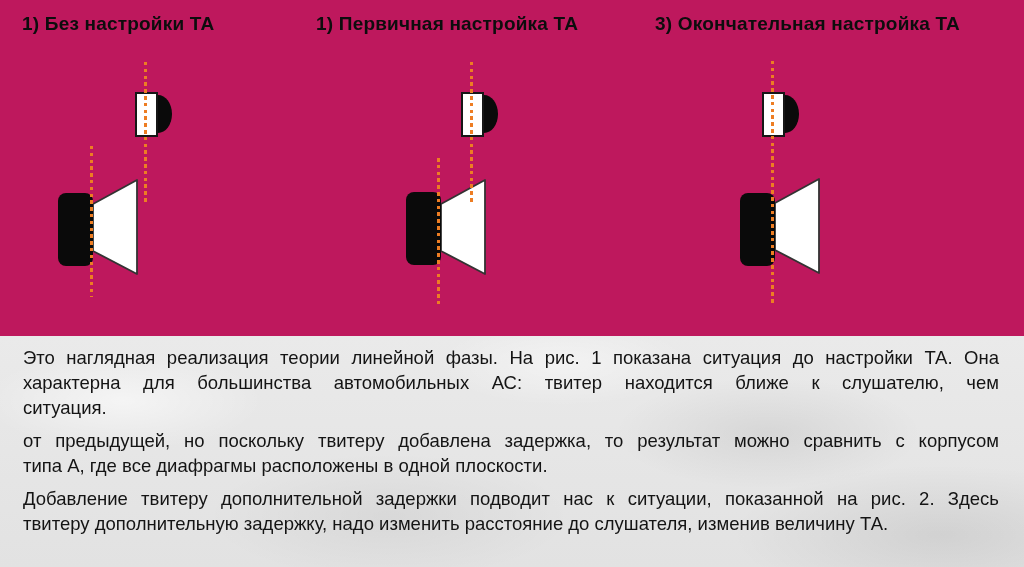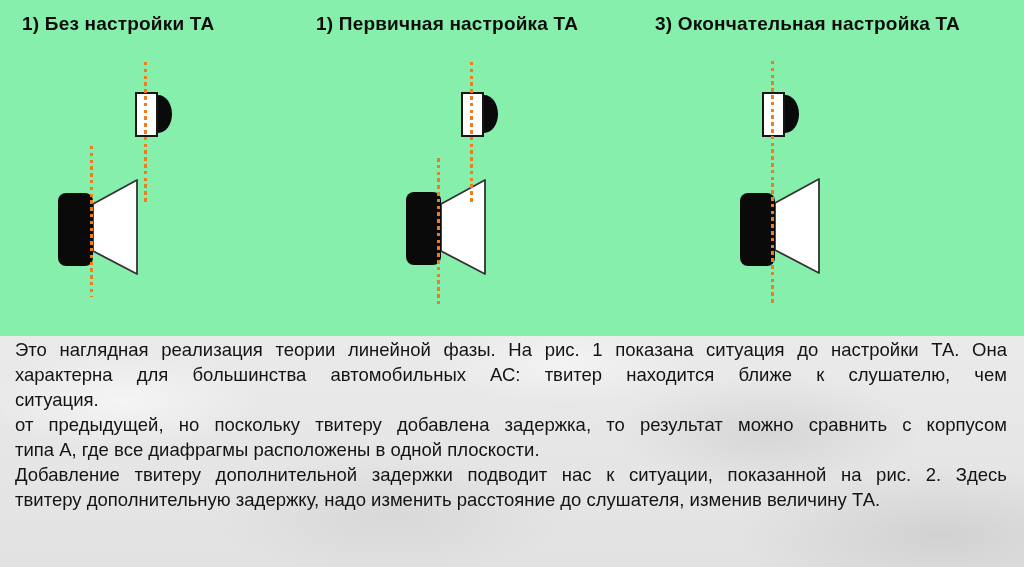--- a/index.html
+++ b/index.html
@@ -1,19 +1,19 @@
 <!DOCTYPE html>
 <html><head>
 <meta charset="utf-8">
 <style>
   html,body{margin:0;padding:0;}
   .page{
     position:relative;
     width:1024px;height:567px;
-    background:#86efac;
+    background:#be185d;
     overflow:hidden;
     font-family:"Liberation Sans", sans-serif;
   }
 
   
   .fig-heading{
     position:absolute;top:13px;
     font-size:19px;font-weight:bold;color:#0d0d0d;
     white-space:nowrap;letter-spacing:0.2px;
   }
@@ -70,21 +70,21 @@
       radial-gradient(260px 90px at 38% 78%, rgba(0,0,0,0.05), rgba(0,0,0,0) 70%),
       radial-gradient(200px 70px at 12% 28%, rgba(255,255,255,0.55), rgba(255,255,255,0) 70%),
       radial-gradient(300px 100px at 92% 86%, rgba(0,0,0,0.08), rgba(0,0,0,0) 70%),
       radial-gradient(180px 60px at 55% 12%, rgba(255,255,255,0.45), rgba(255,255,255,0) 70%),
       linear-gradient(#eaeaea,#e2e2e2);
   }
   .text-block{
     position:absolute;left:15px;top:337px;width:992px;z-index:4;
     font-size:18.5px;line-height:25px;color:#141414;
   }
-  .para{margin:0;padding:0;}
+  .para{margin:8px;padding:0;}
   .jline{
     text-align:justify;
     -moz-text-align-last:justify;
     text-align-last:justify;
     white-space:normal;
   }
   .lline{text-align:left;}
 </style>
 </head>
 <body>

